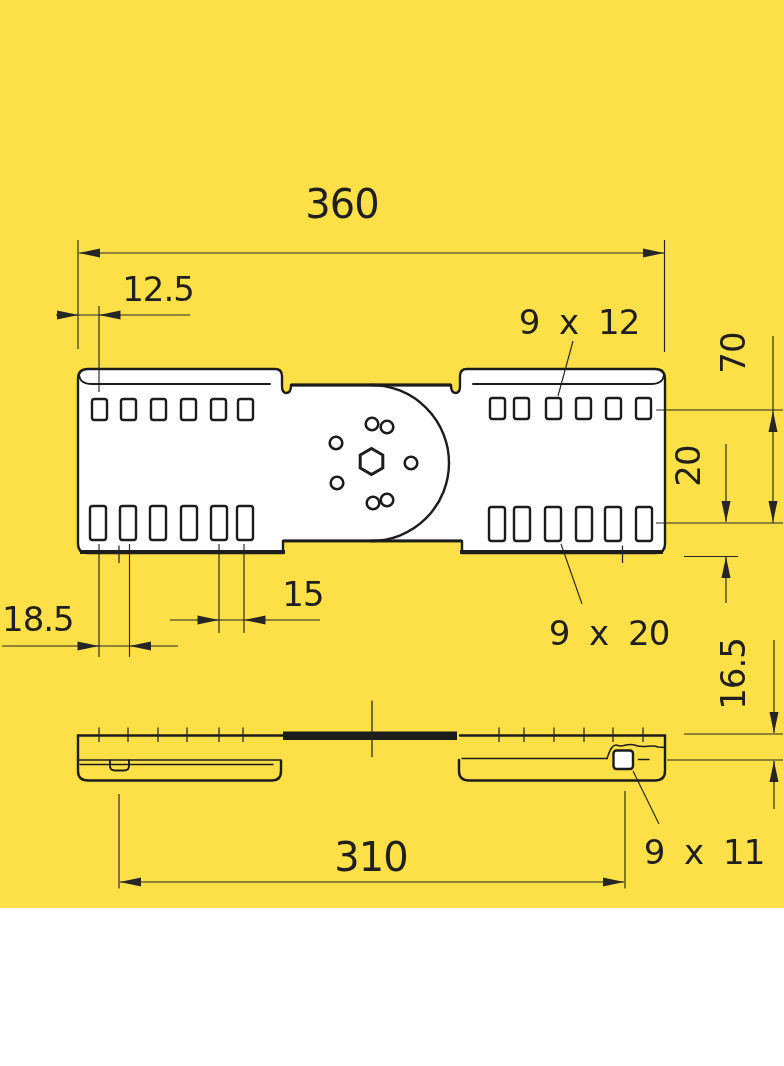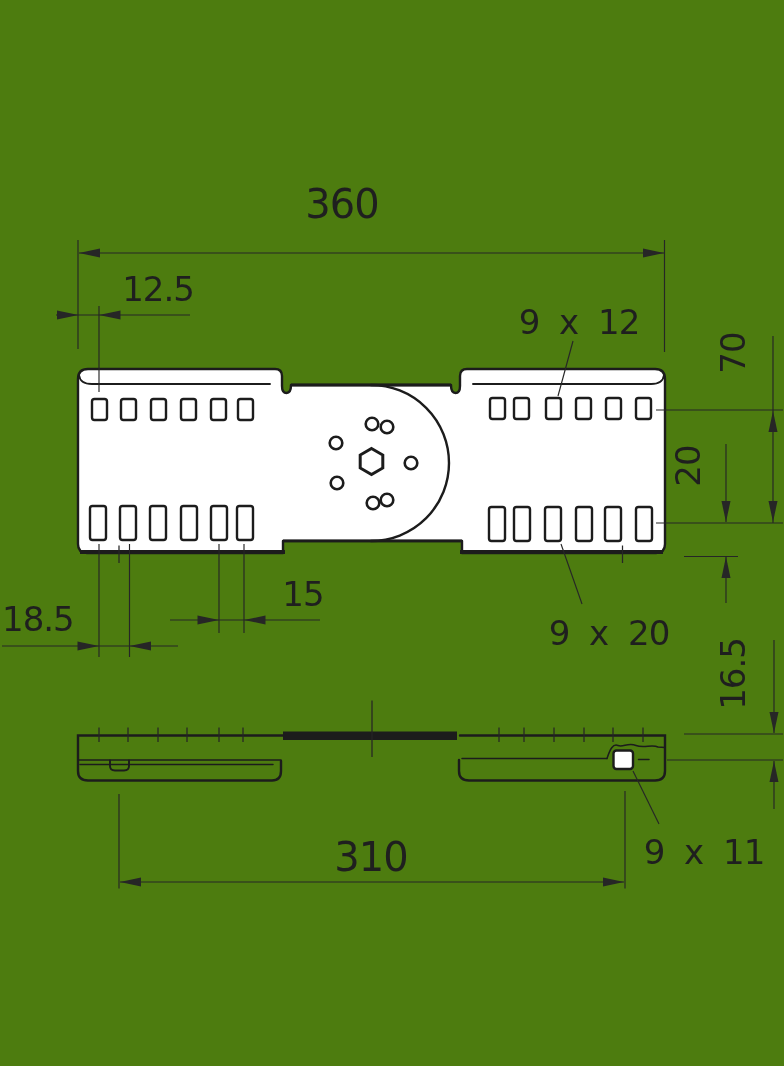--- a/index.html
+++ b/index.html
@@ -1,16 +1,16 @@
 <!DOCTYPE html>
 <html><head>
 <meta charset="utf-8">
 <style>
   html,body{margin:0;padding:0;background:#ffffff;}
-  .stage{width:784px;height:1066px;position:relative;background:#4d7c0f;overflow:hidden;}
+  .stage{width:784px;height:908px;position:relative;background:#fde047;overflow:hidden;}
   svg{display:block;}
   .outline{fill:#ffffff;stroke:#1c1c1c;stroke-width:2.4;stroke-linejoin:round;}
   .edge{fill:none;stroke:#1c1c1c;stroke-width:2.4;stroke-linecap:round;}
   .edge-thick{fill:none;stroke:#1c1c1c;stroke-width:4;stroke-linecap:butt;}
   .edge-mid{fill:none;stroke:#1c1c1c;stroke-width:2.8;stroke-linecap:butt;}
   .inner{fill:none;stroke:#1c1c1c;stroke-width:1.9;stroke-linecap:round;}
   .thin{fill:none;stroke:#1c1c1c;stroke-width:1.5;stroke-linecap:round;}
   .slot{fill:#ffffff;stroke:#1c1c1c;stroke-width:2.4;}
   .hole{fill:#ffffff;stroke:#1c1c1c;stroke-width:2.6;}
   .hex{fill:#ffffff;stroke:#1c1c1c;stroke-width:3;}

